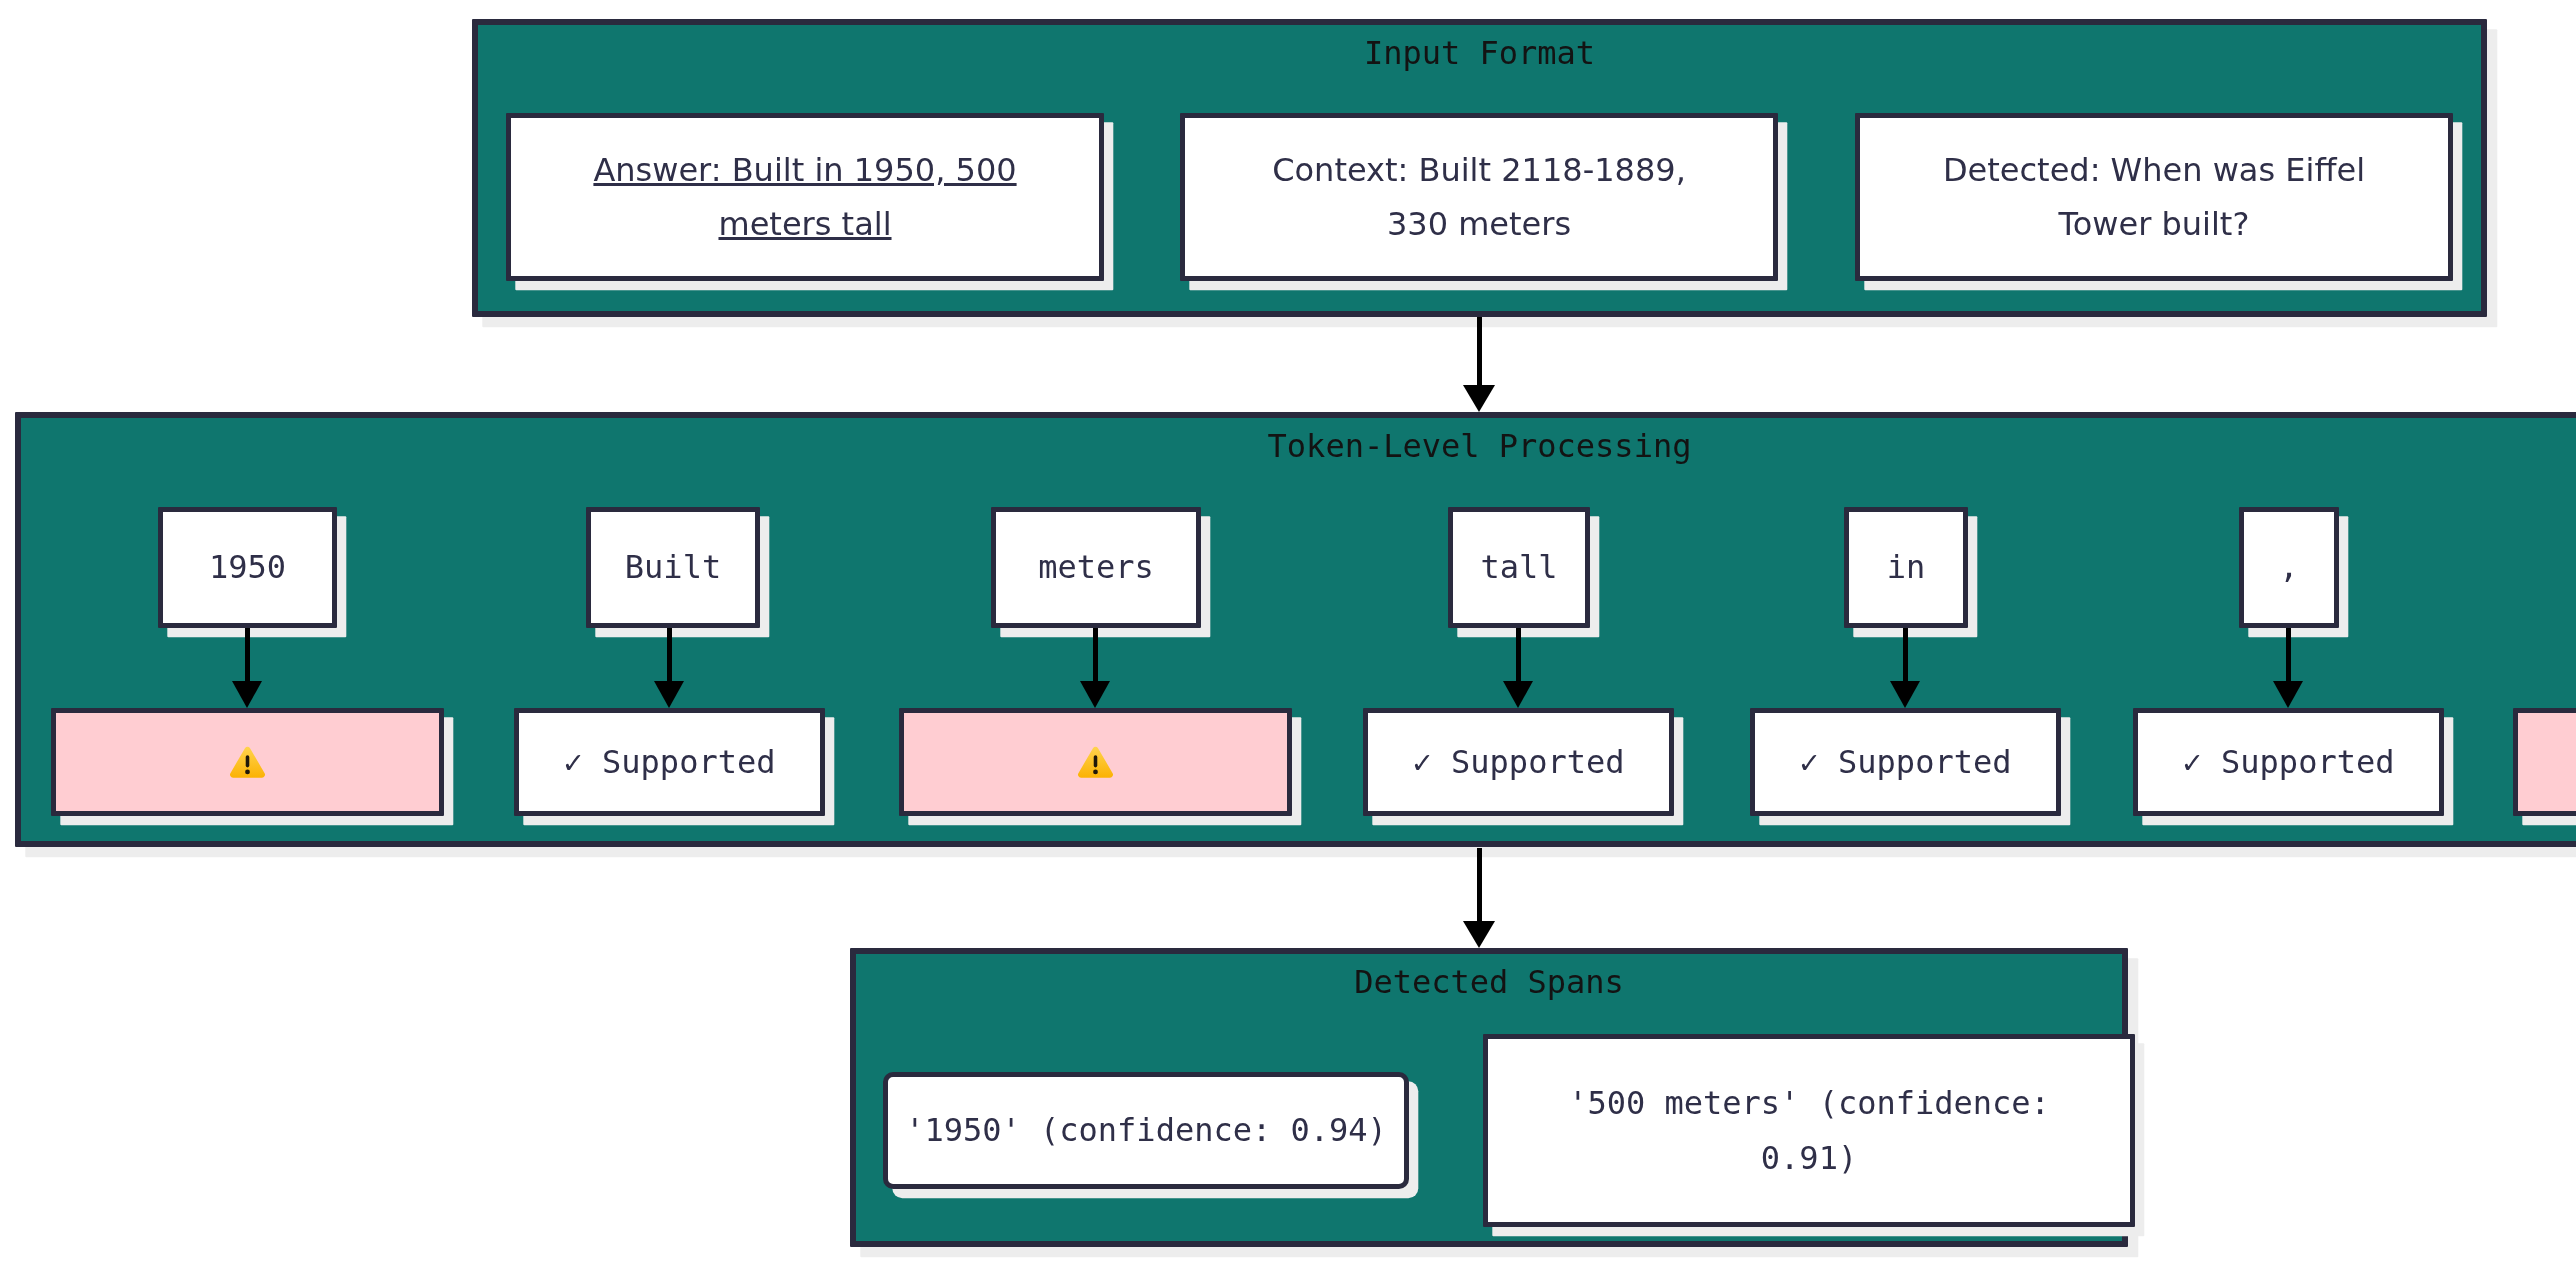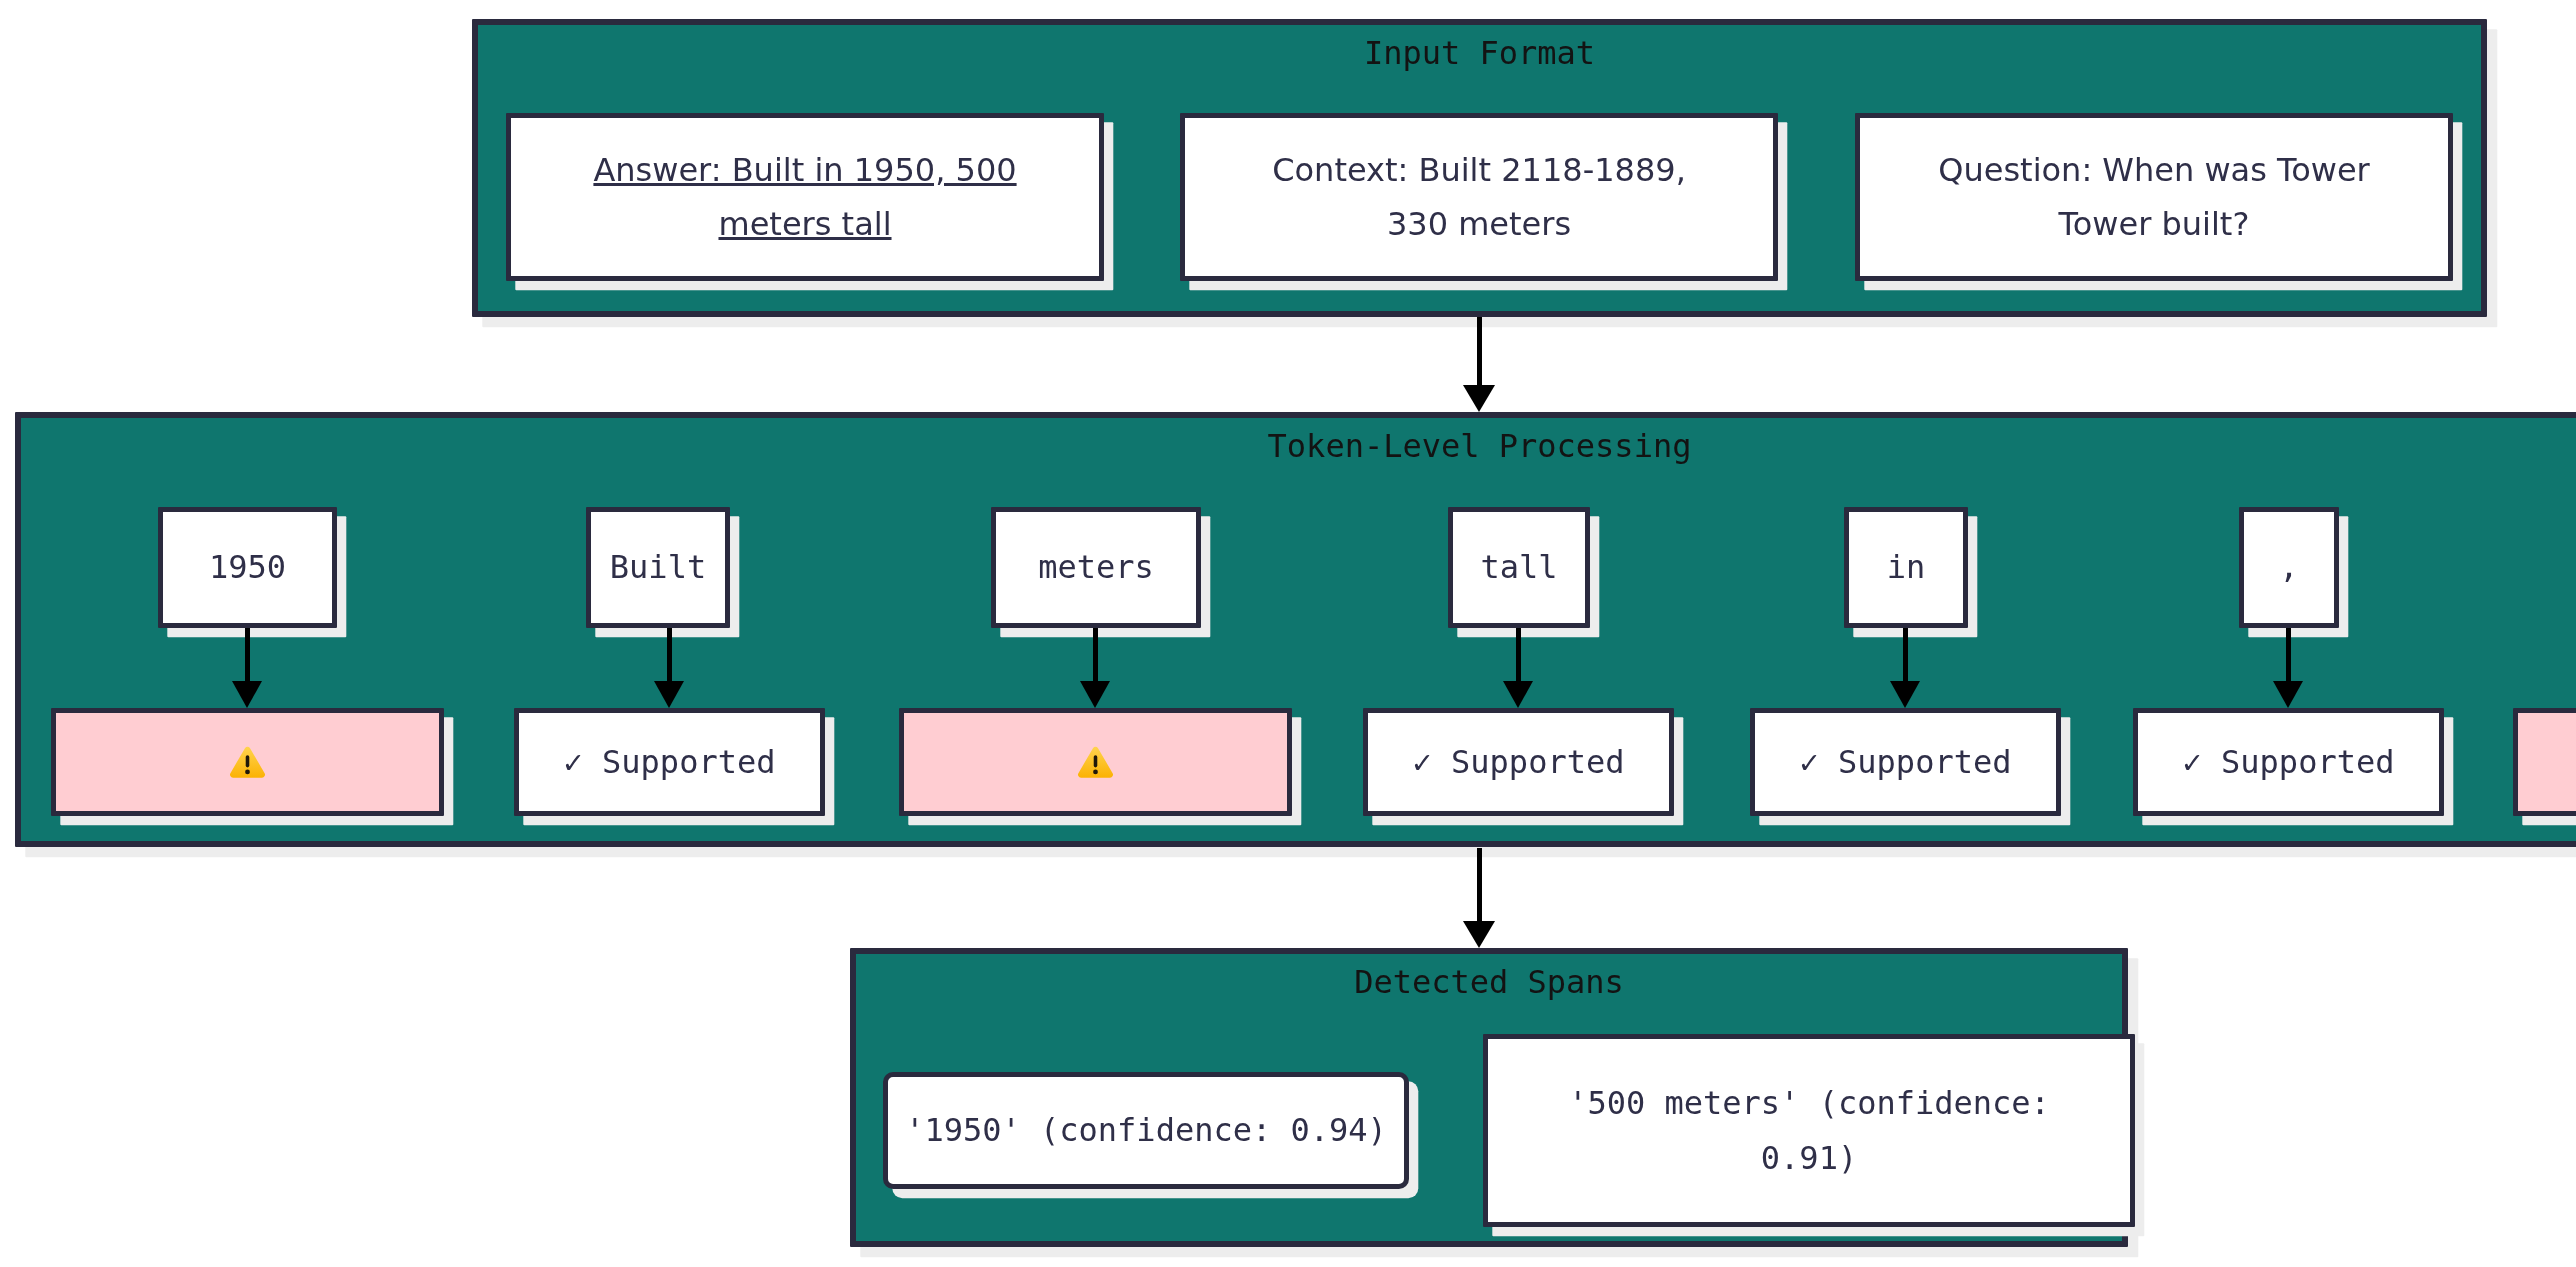--- a/index.html
+++ b/index.html
@@ -75,34 +75,34 @@
 
     <div class="node input-node" style="left:28px; top:88px; width:598px; height:168px;text-decoration:underline;">
       <span class="wrap">Answer: Built in 1950, 500 meters tall</span>
     </div>
 
     <div class="node input-node" style="left:702px; top:88px; width:598px; height:168px;">
       <span class="wrap">Context: Built 2118-1889, 330 meters</span>
     </div>
 
     <div class="node input-node" style="left:1377px; top:88px; width:598px; height:168px;">
-      <span class="wrap">Question: When was Tower Tower built?</span>
+      <span class="wrap">Detected: When was Eiffel Tower built?</span>
     </div>
   </section>
 
   <div class="arrow-line" style="left:1477px; top:317px; height:68px;"></div>
   <div class="arrow-head" style="left:1463px; top:385px;"></div>
 
   <section class="cluster" style="left:15px; top:412px; width:2929px; height:435px;">
     <div class="cluster-title">Token-Level Processing</div>
 
     <div class="node mono-node" style="left:137px;  top:89px; width:179px; height:121px;">
         <span>1950</span>
       </div>
-    <div class="node mono-node" style="left:565px; top:89px; width:144px; height:121px;">
+    <div class="node mono-node" style="left:565px; top:89px; width:174px; height:121px;">
         <span>Built</span>
       </div>
     <div class="node mono-node" style="left:970px; top:89px; width:210px; height:121px;">
         <span>meters</span>
       </div>
     <div class="node mono-node" style="left:1427px; top:89px; width:142px; height:121px;">
         <span>tall</span>
       </div>
     <div class="node mono-node" style="left:1823px; top:89px; width:124px; height:121px;">
         <span>in</span>

